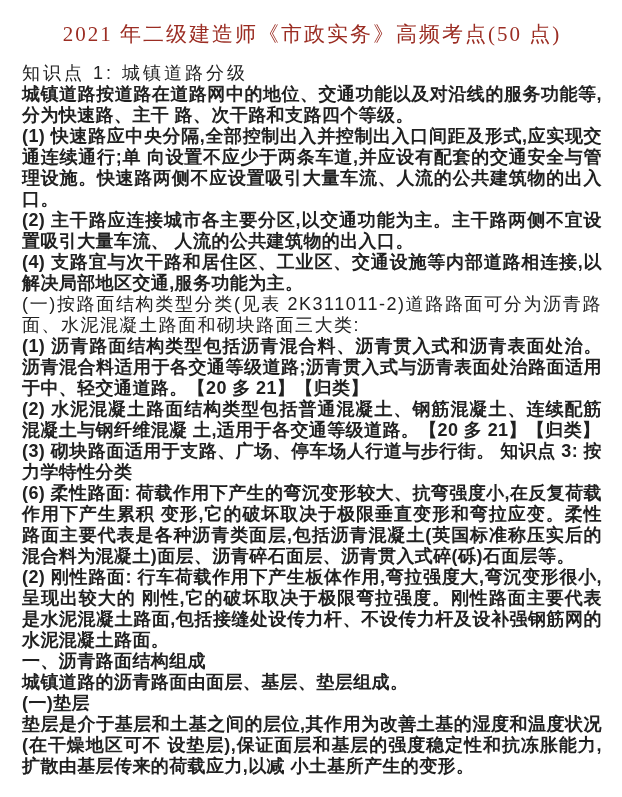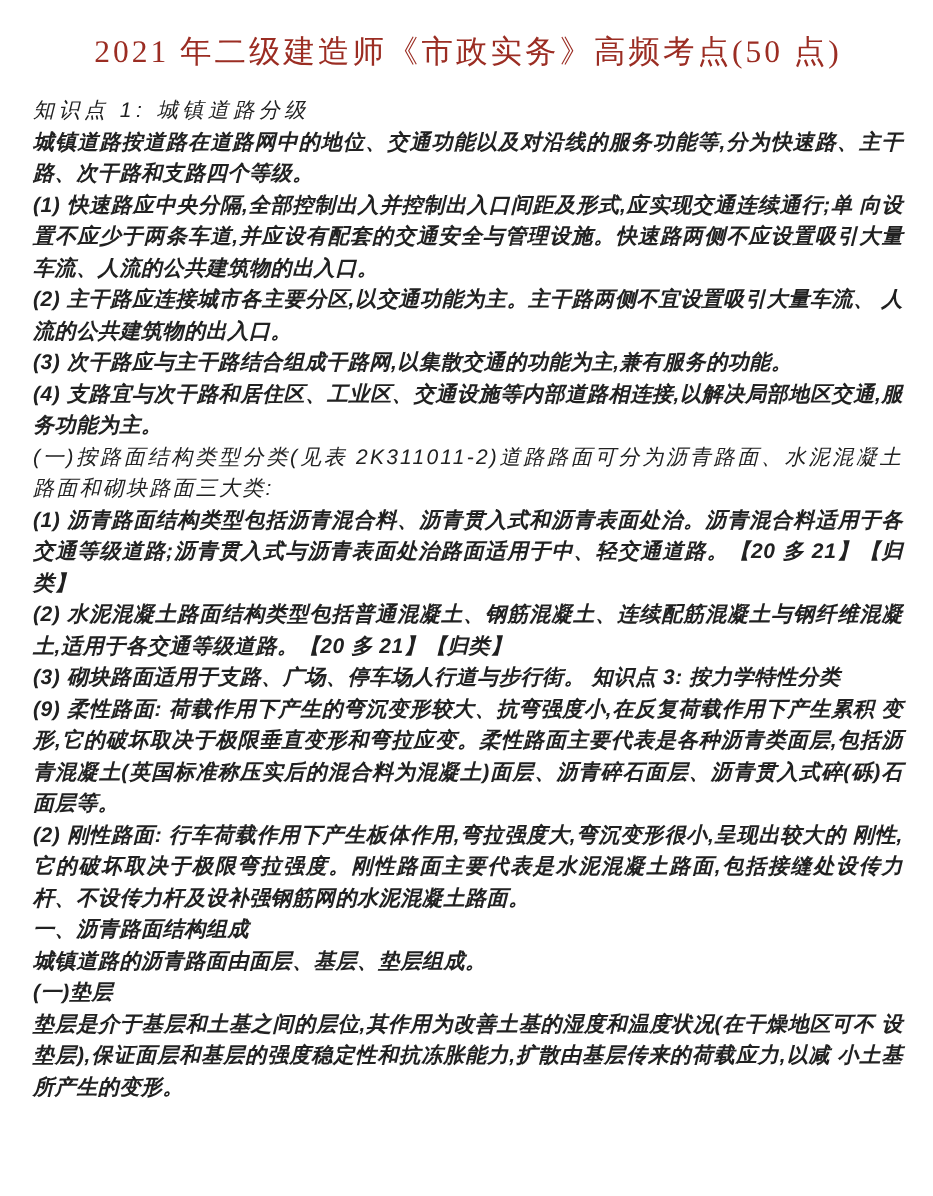--- a/index.html
+++ b/index.html
@@ -23,25 +23,24 @@
     text-align: center;
     font-family: "Liberation Serif", "DejaVu Serif", serif;
     font-size: 21px;
     font-weight: 400;
     letter-spacing: 2px;
     line-height: 28px;
     white-space: nowrap;
   }
   p.line {
     margin: 0;
-    font-size: 14px;
+    font-size: 18px;
     line-height: 21px;
     text-align: justify;
     word-break: break-all;
-    font-style: italic;
   }
   
   p.h {
     font-weight: 400;
     letter-spacing: 3px;
   }
   
   p.sp {
     font-weight: 400;
     letter-spacing: 1.5px;
@@ -56,26 +55,25 @@
 <body>
 
 <div class="page">
 
   <h1 class="doc-title" style="color: rgb(155, 45, 35);">2021 年二级建造师《市政实务》高频考点(50 点)</h1>
 
   <p class="line h">知识点 1: 城镇道路分级</p>
   <p class="line b">城镇道路按道路在道路网中的地位、交通功能以及对沿线的服务功能等,分为快速路、主干 路、次干路和支路四个等级。</p>
   <p class="line b">(1) 快速路应中央分隔,全部控制出入并控制出入口间距及形式,应实现交通连续通行;单 向设置不应少于两条车道,并应设有配套的交通安全与管理设施。快速路两侧不应设置吸引大量车流、人流的公共建筑物的出入口。</p>
   <p class="line b">(2) 主干路应连接城市各主要分区,以交通功能为主。主干路两侧不宜设置吸引大量车流、 人流的公共建筑物的出入口。</p>
-  <p class="line b">(3) 次干路应与主干路结合组成干路网,以集散交通的功能为主,兼有服务的功能。</p>
   <p class="line b">(4) 支路宜与次干路和居住区、工业区、交通设施等内部道路相连接,以解决局部地区交通,服务功能为主。</p>
   <p class="line sp">(一)按路面结构类型分类(见表 2K311011-2)道路路面可分为沥青路面、水泥混凝土路面和砌块路面三大类:</p>
   <p class="line b">(1) 沥青路面结构类型包括沥青混合料、沥青贯入式和沥青表面处治。沥青混合料适用于各交通等级道路;沥青贯入式与沥青表面处治路面适用于中、轻交通道路。【20 多 21】【归类】</p>
   <p class="line b">(2) 水泥混凝土路面结构类型包括普通混凝土、钢筋混凝土、连续配筋混凝土与钢纤维混凝 土,适用于各交通等级道路。【20 多 21】【归类】</p>
   <p class="line b">(3) 砌块路面适用于支路、广场、停车场人行道与步行街。 知识点 3: 按力学特性分类</p>
-  <p class="line b">(9) 柔性路面: 荷载作用下产生的弯沉变形较大、抗弯强度小,在反复荷载作用下产生累积 变形,它的破坏取决于极限垂直变形和弯拉应变。柔性路面主要代表是各种沥青类面层,包括沥青混凝土(英国标准称压实后的混合料为混凝土)面层、沥青碎石面层、沥青贯入式碎(砾)石面层等。</p>
+  <p class="line b">(6) 柔性路面: 荷载作用下产生的弯沉变形较大、抗弯强度小,在反复荷载作用下产生累积 变形,它的破坏取决于极限垂直变形和弯拉应变。柔性路面主要代表是各种沥青类面层,包括沥青混凝土(英国标准称压实后的混合料为混凝土)面层、沥青碎石面层、沥青贯入式碎(砾)石面层等。</p>
   <p class="line b">(2) 刚性路面: 行车荷载作用下产生板体作用,弯拉强度大,弯沉变形很小,呈现出较大的 刚性,它的破坏取决于极限弯拉强度。刚性路面主要代表是水泥混凝土路面,包括接缝处设传力杆、不设传力杆及设补强钢筋网的水泥混凝土路面。</p>
   <p class="line b">一、沥青路面结构组成</p>
   <p class="line b">城镇道路的沥青路面由面层、基层、垫层组成。</p>
   <p class="line b">(一)垫层</p>
   <p class="line b">垫层是介于基层和土基之间的层位,其作用为改善土基的湿度和温度状况(在干燥地区可不 设垫层),保证面层和基层的强度稳定性和抗冻胀能力,扩散由基层传来的荷载应力,以减 小土基所产生的变形。</p>
 
 </div>
 
 </body></html>

